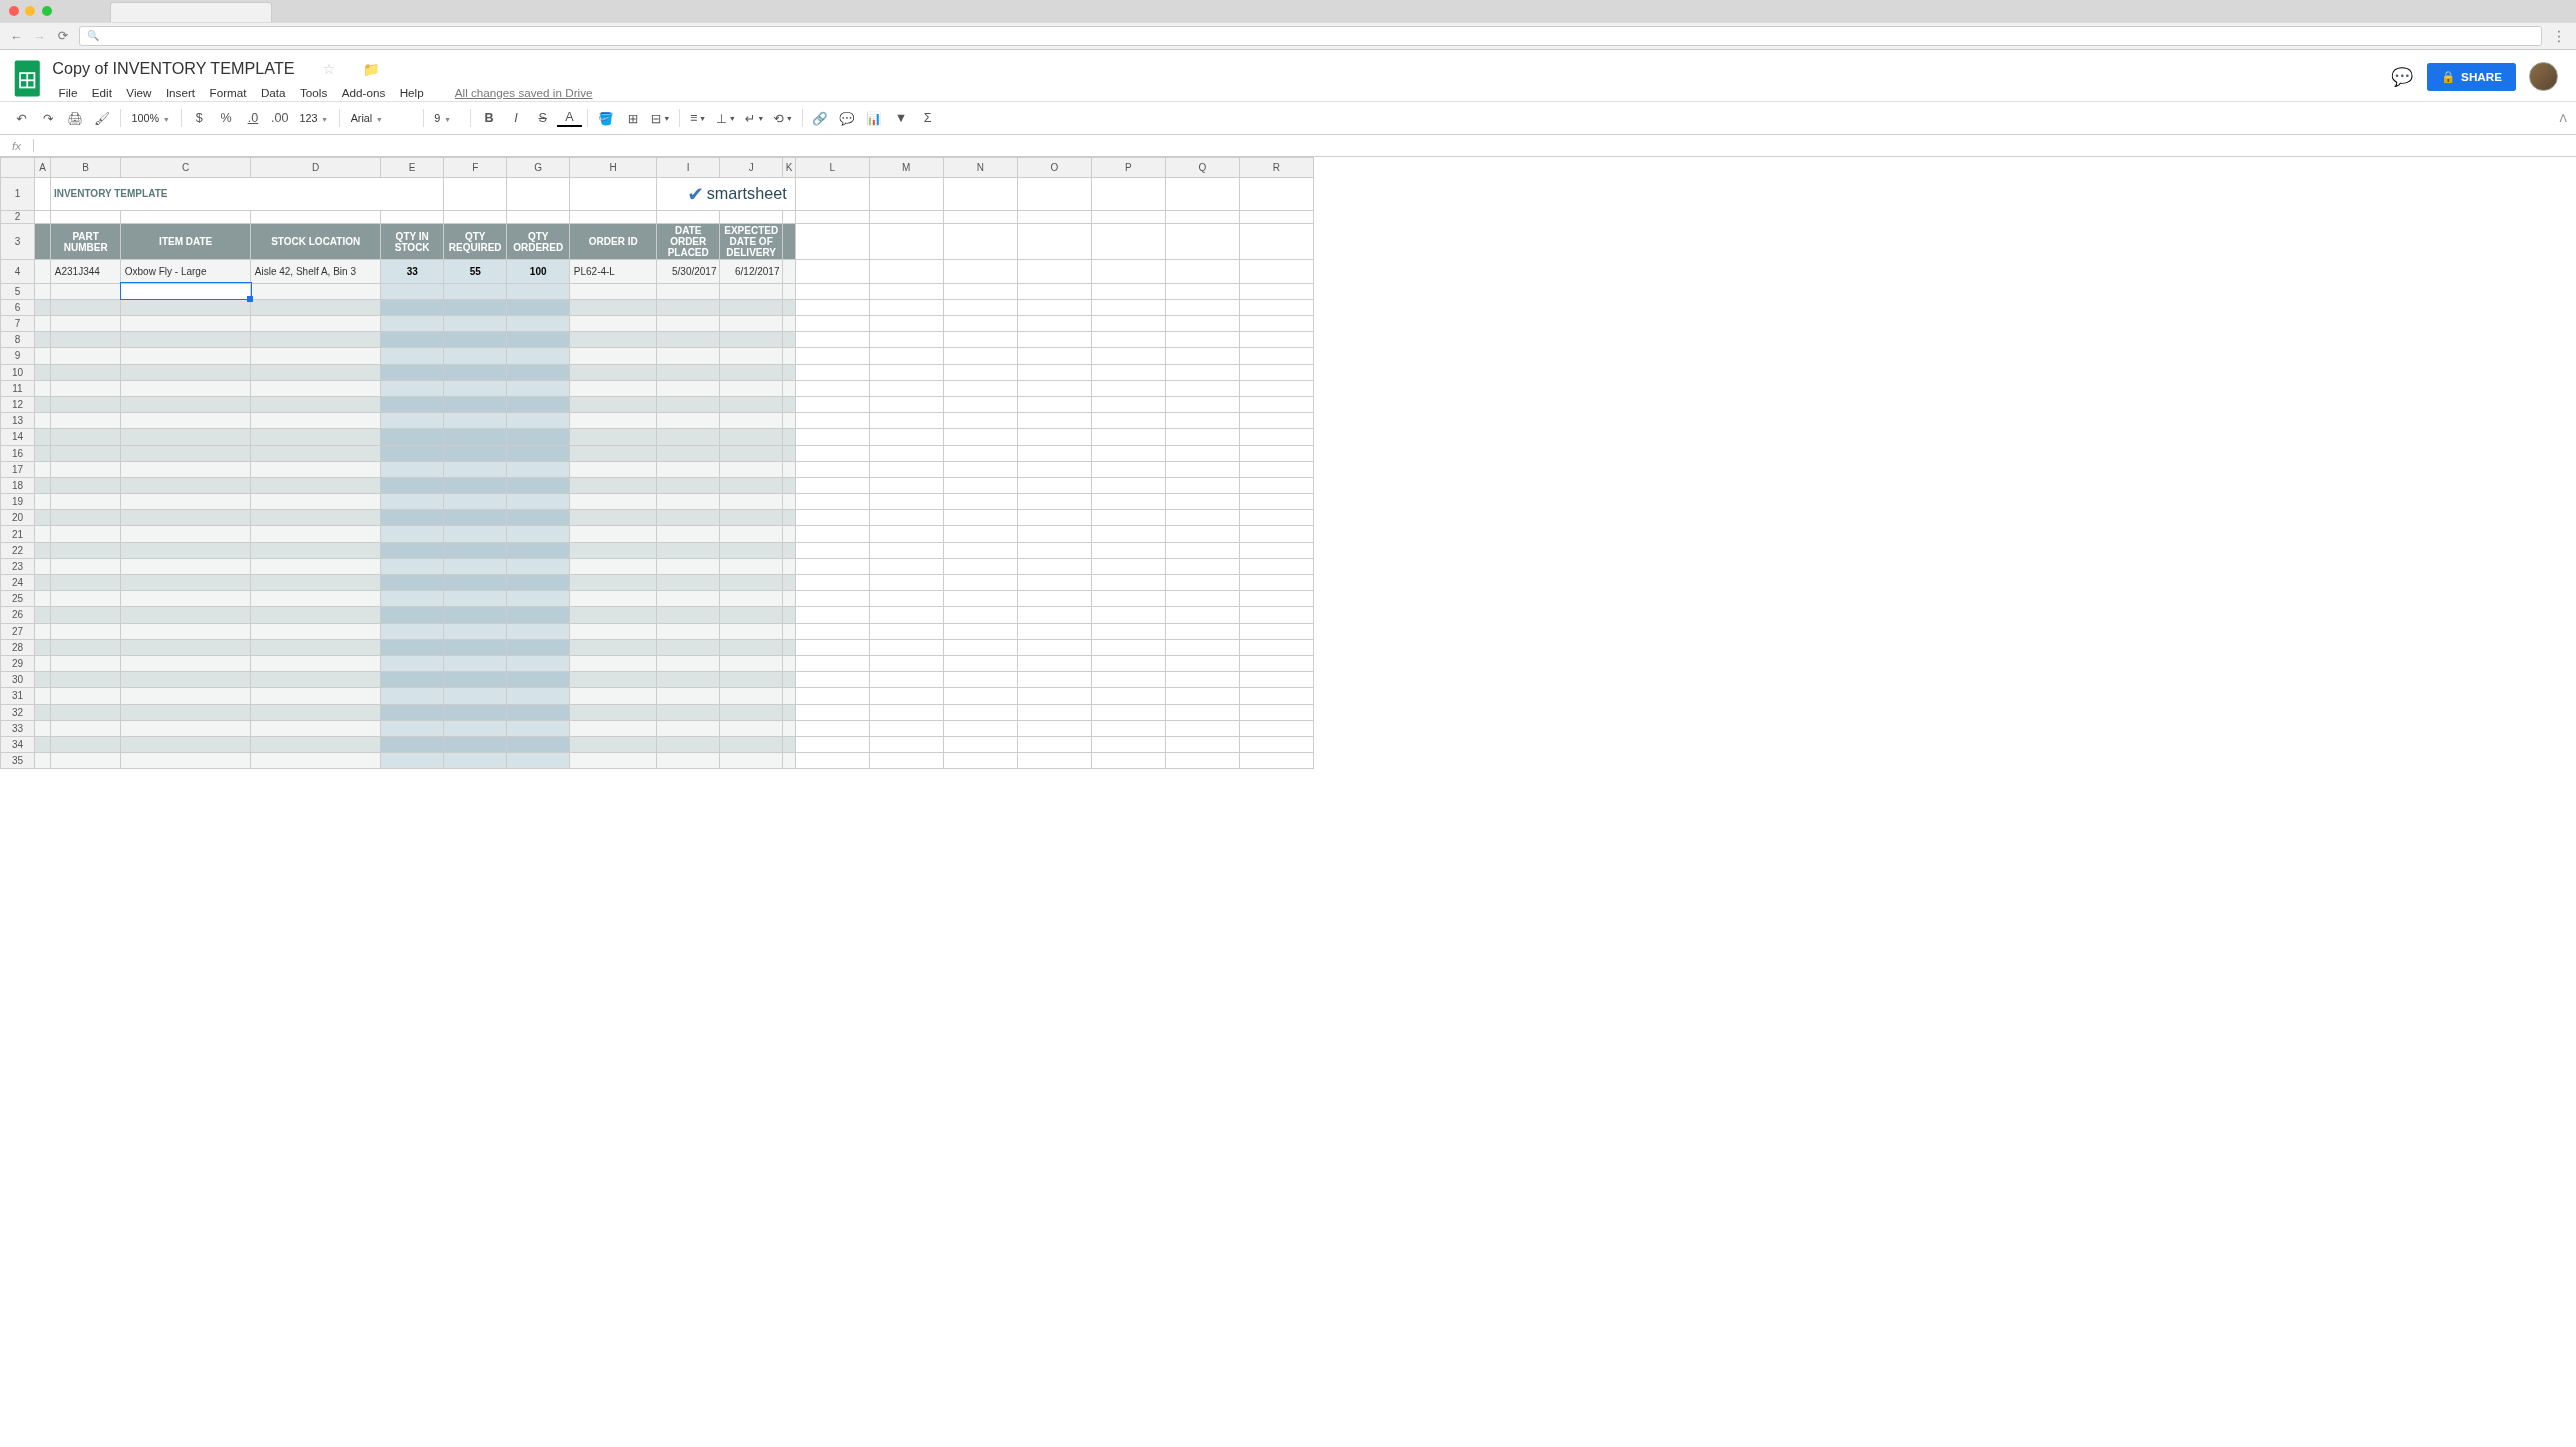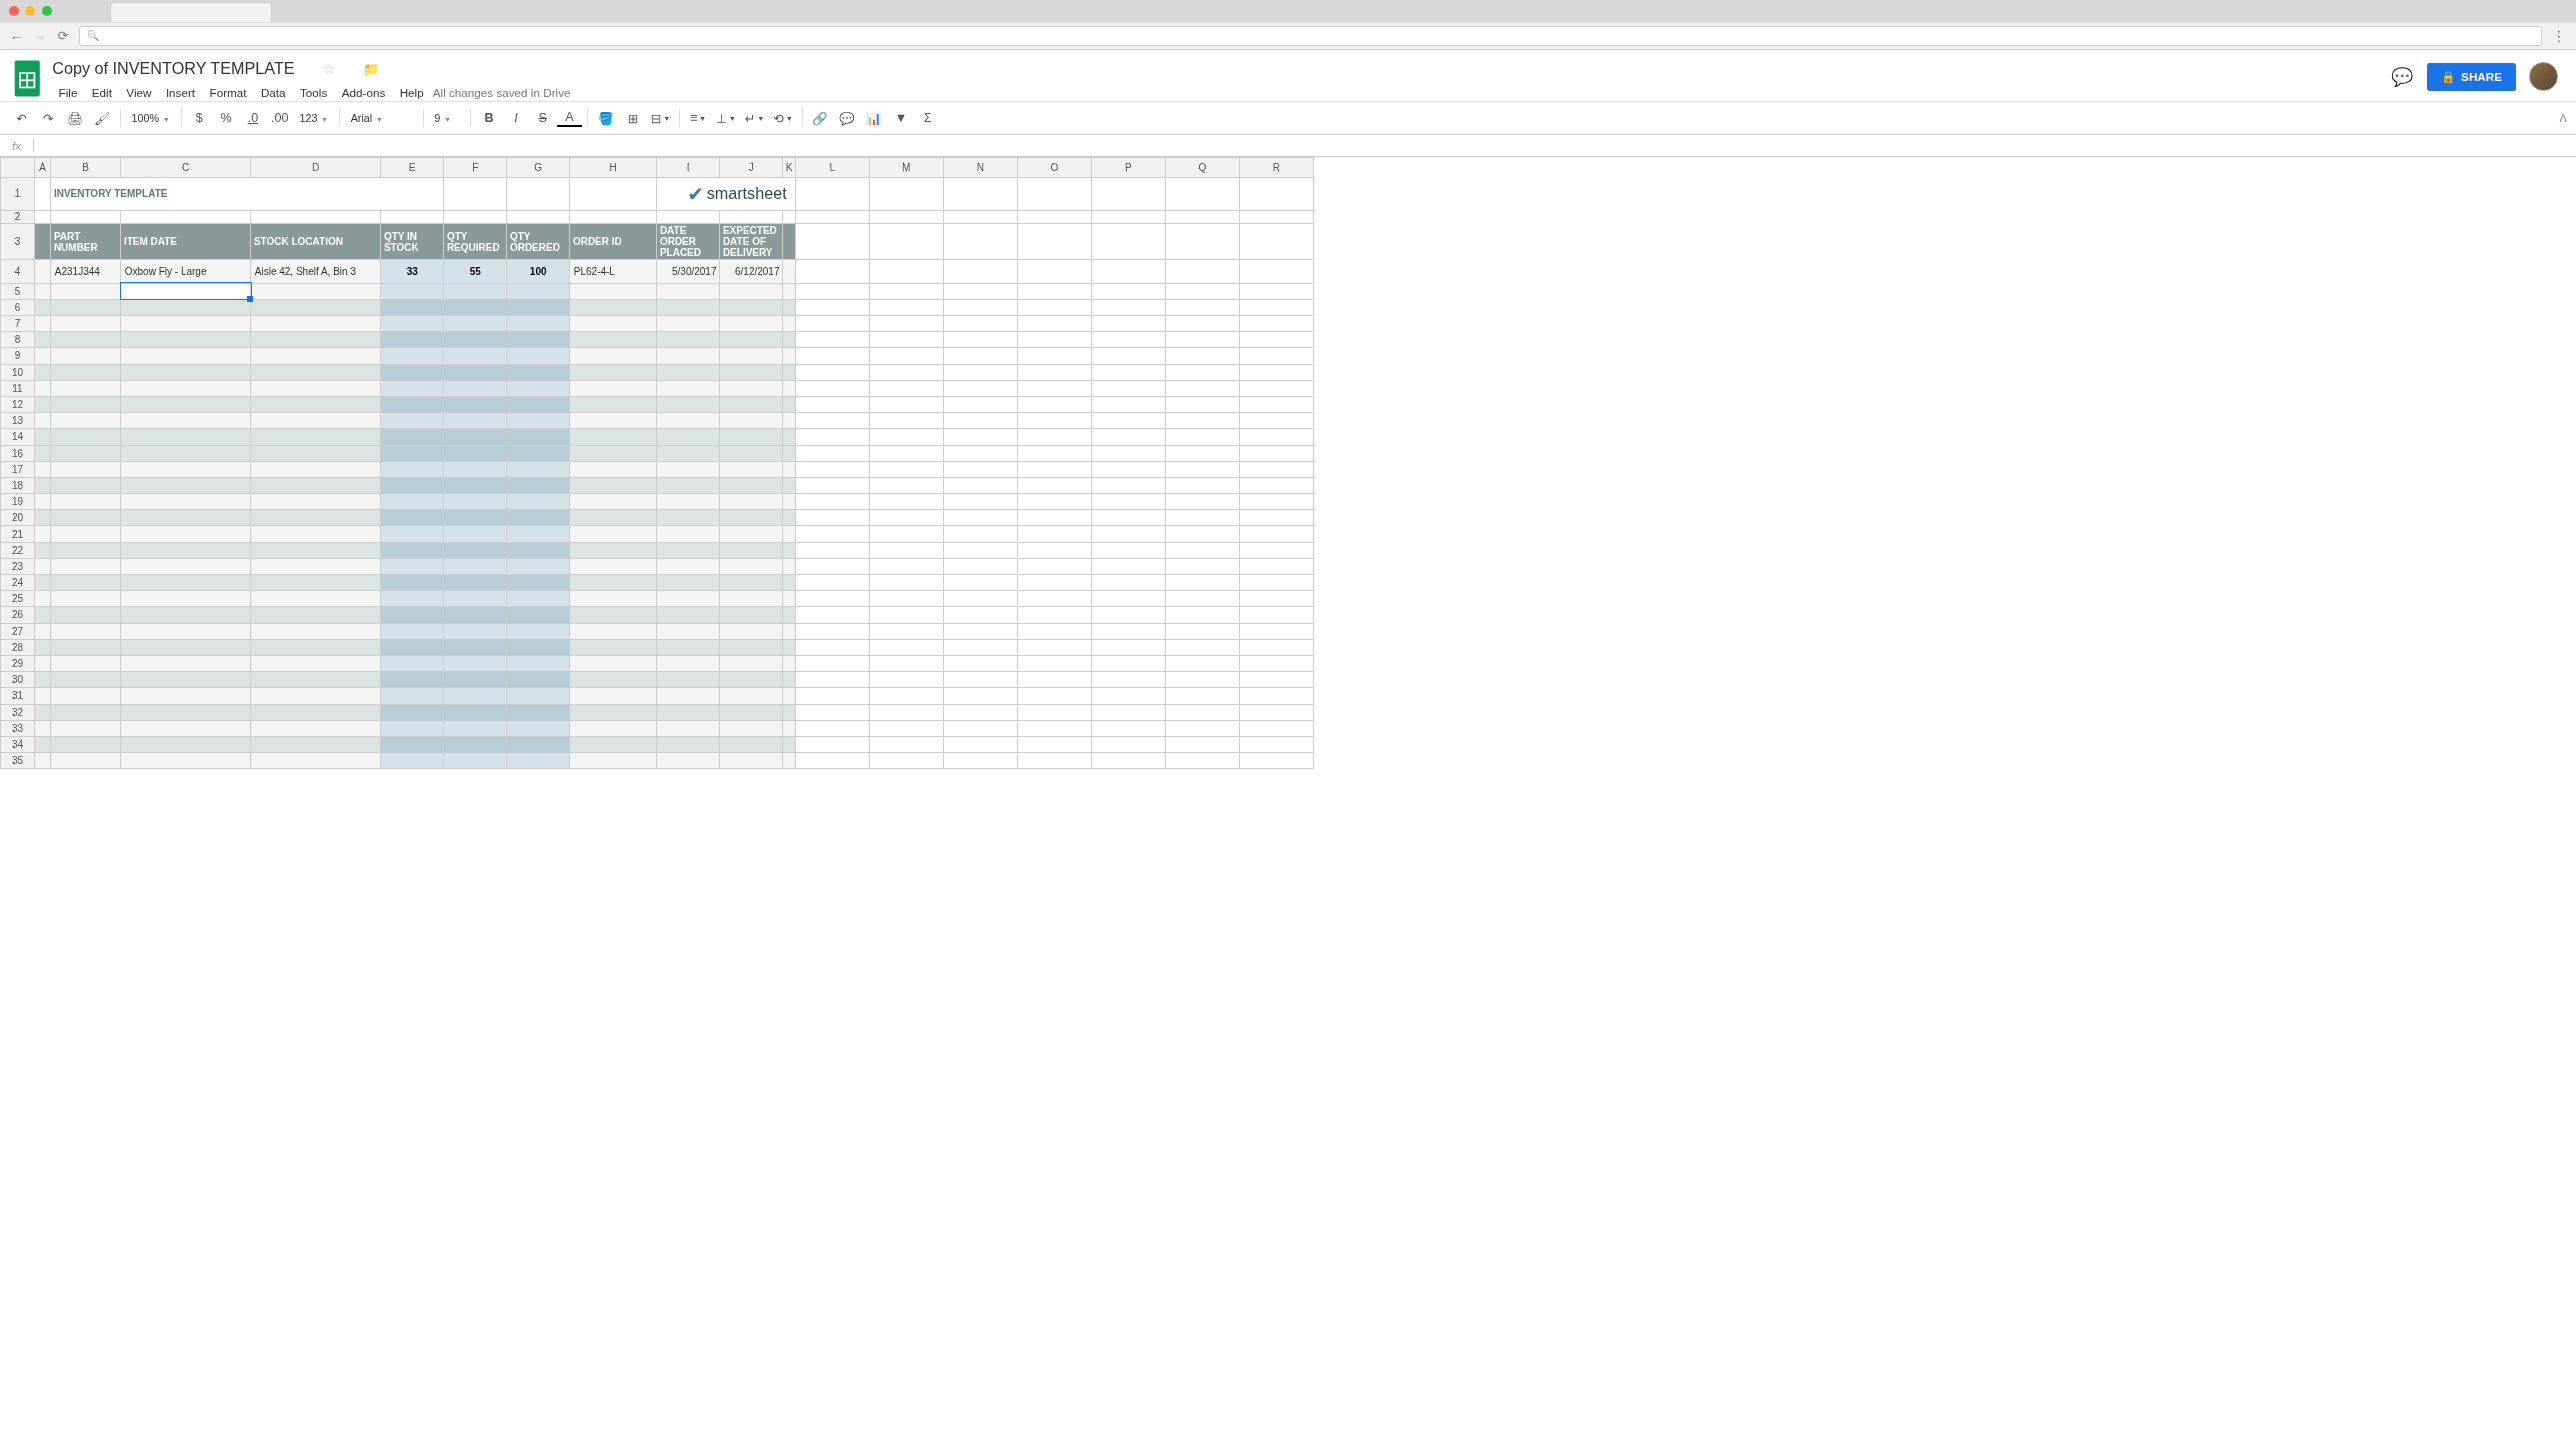--- a/index.html
+++ b/index.html
@@ -23,21 +23,21 @@
 .app-header { display: flex; align-items: flex-start; padding: 7.2px 10.8px 0 10.8px; position: relative; }
 .sheets-logo { width: 32.5px; height: 43px; margin-right: 9px; position: relative; }
 .sheets-logo svg { width: 100%; height: 100%; }
 .title-area { flex: 1; }
 .doc-title-row { display: flex; align-items: center; gap: 28px; height: 23.5px; }
 .doc-title { font-size: 16.2px; color: #333; }
 .star-icon { color: #ccc; font-size: 14.4px; }
 .folder-icon { color: #888; font-size: 13.5px; }
 .menu-bar { display: flex; gap: 1.8px; margin-top: 2.7px; font-size: 11.7px; color: #333; align-items: center; }
 .menu-item { padding: 2.7px 6.3px; cursor: pointer; }
-.save-status { margin-left: 1px; color: #777; font-size: 11.7px; }
+.save-status { margin-left: 23px; color: #777; text-decoration: underline; font-size: 11.7px; }
 .header-right { display: flex; align-items: center; gap: 12.6px; padding-right: 7.2px; margin-top: 5.4px; }
 .comments-btn { color: #777; font-size: 18px; }
 .share-btn { background: #1a73e8; color: #fff; padding: 7.2px 14.4px; border-radius: 2.7px; font-size: 11.7px; font-weight: bold; display: flex; align-items: center; gap: 5.4px; }
 .avatar { width: 29px; height: 29px; border-radius: 50%; background: linear-gradient(135deg,#8b6f47,#5a4530); border: 0.9px solid #999; }
 
 
 .toolbar { display: flex; align-items: center; padding: 4.5px 9px; border-top: 0.9px solid #e0e0e0; border-bottom: 0.9px solid #ccc; gap: 1.8px; height: 34px; position: relative; }
 .tb-btn { min-width: 25px; height: 23.5px; display: flex; align-items: center; justify-content: center; color: #555; font-size: 12.6px; padding: 0 3.6px; cursor: pointer; }
 .tb-sep { width: 0.9px; height: 18px; background: #ddd; margin: 0 3.6px; }
 .tb-select { display: flex; align-items: flex-end; gap: 3.6px; padding: 0 5.4px; font-size: 10.8px; color: #333; }
@@ -57,21 +57,21 @@
 .row-header { background: #f1f1f1; text-align: center; font-weight: normal; color: #555; width: 34px; min-width: 34px; position: sticky; left: 0; }
 .corner { background: #f1f1f1; width: 34px; position: sticky; left: 0; top: 0; z-index: 2; }
 
 .sheet td { height: 16.2px; background: #fff; padding: 0 2.7px; vertical-align: middle; }
 
 
 .r1 td { height: 32.5px; }
 .title-cell { font-size: 18px; font-weight: bold; color: #5a7a7a; }
 .r2 td { height: 13.5px; }
 
-.hdr-cell { background: #8a9a9a !important; color: #fff; font-weight: bold; font-size: 9px; vertical-align: middle; }
+.hdr-cell { background: #8a9a9a !important; color: #fff; text-align: center; font-weight: bold; font-size: 9px; vertical-align: middle; }
 .r3 td { height: 36px; }
 
 .data-even td.inv { background: #dce3e3; }
 .data-odd td.inv { background: #f3f5f5; }
 .data-even td.qty { background: #b8cdd6; }
 .data-odd td.qty { background: #d5e2e7; }
 
 .r4 td { height: 23.5px; }
 .r4 .inv { color: #333; }
 .r4 .qty-val { text-align: center; font-weight: bold; }

